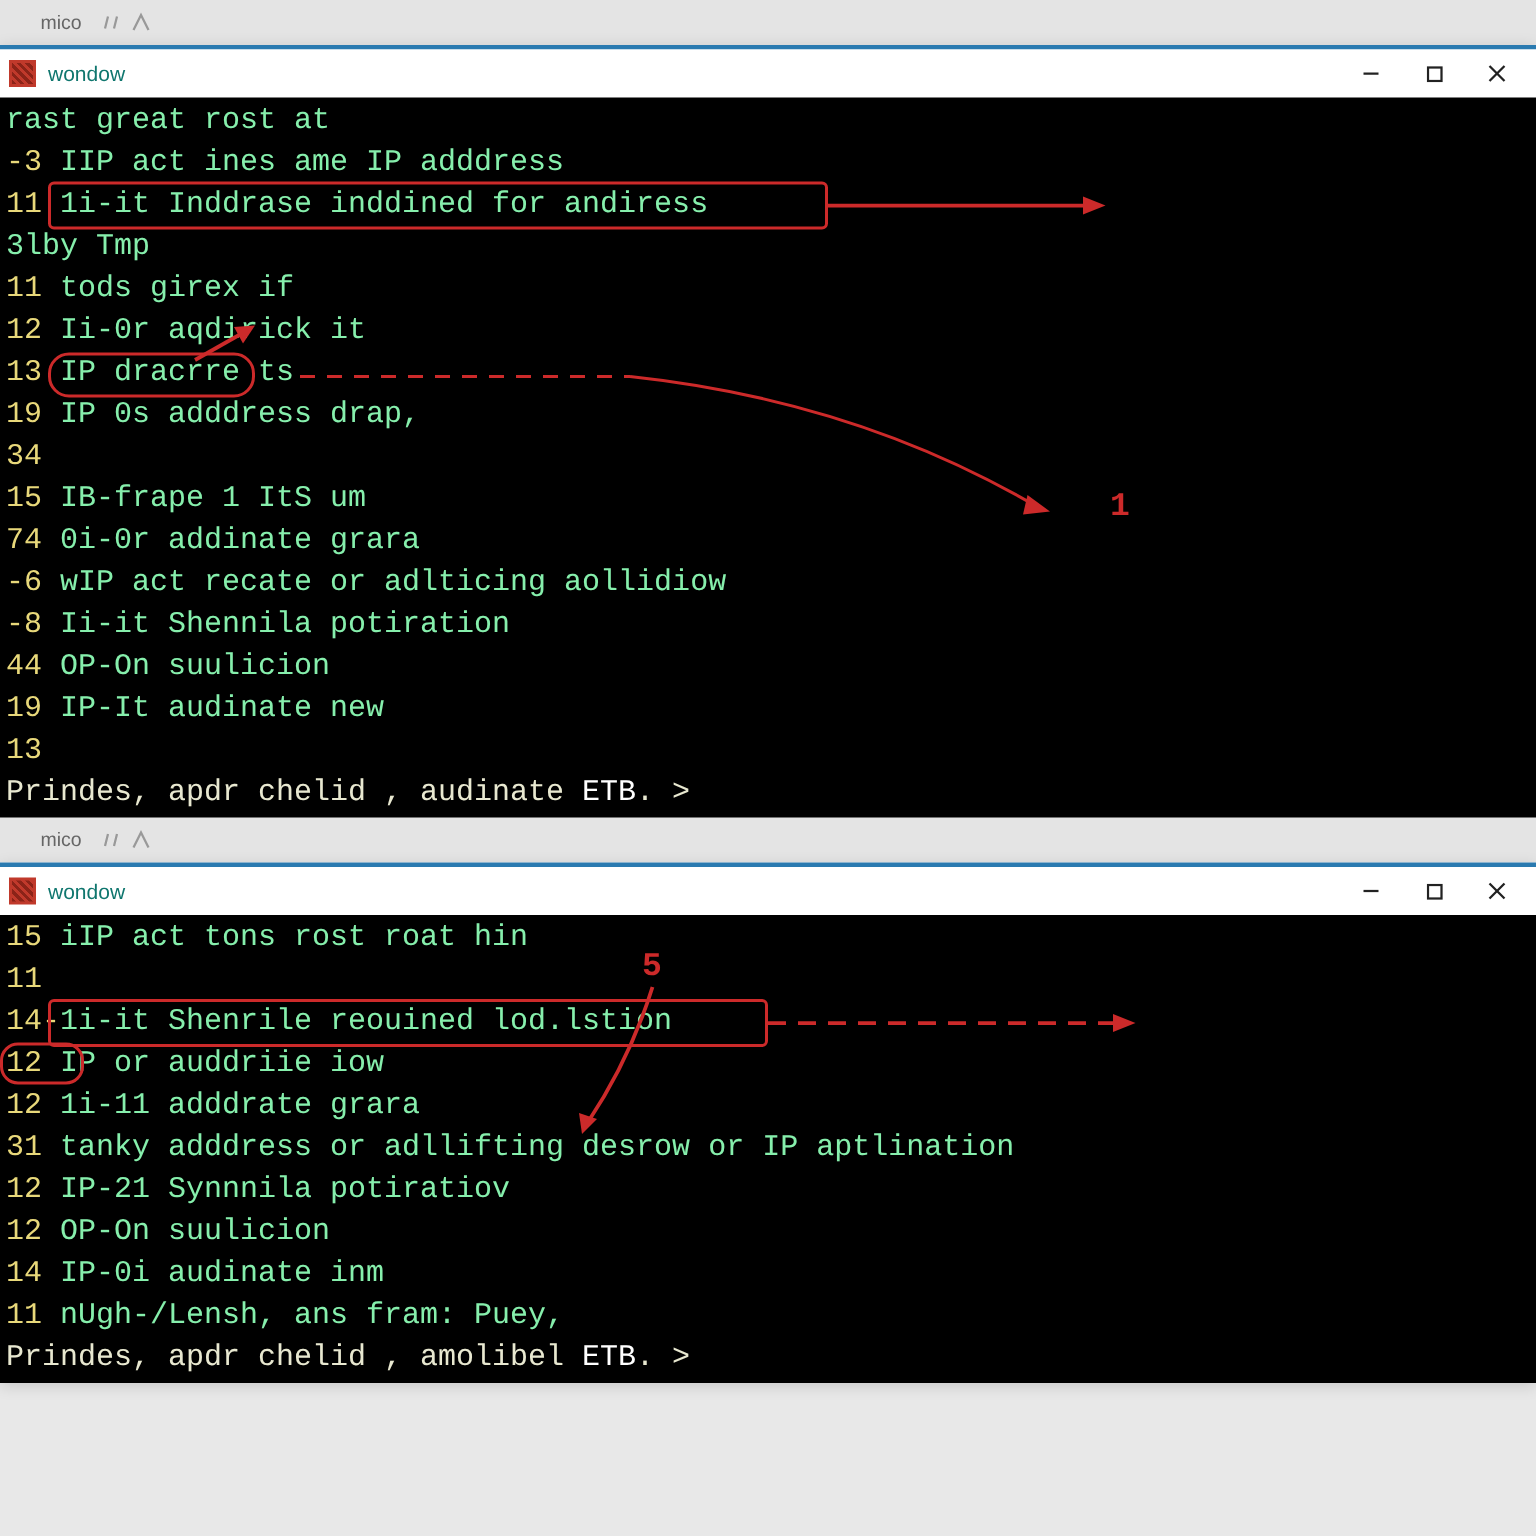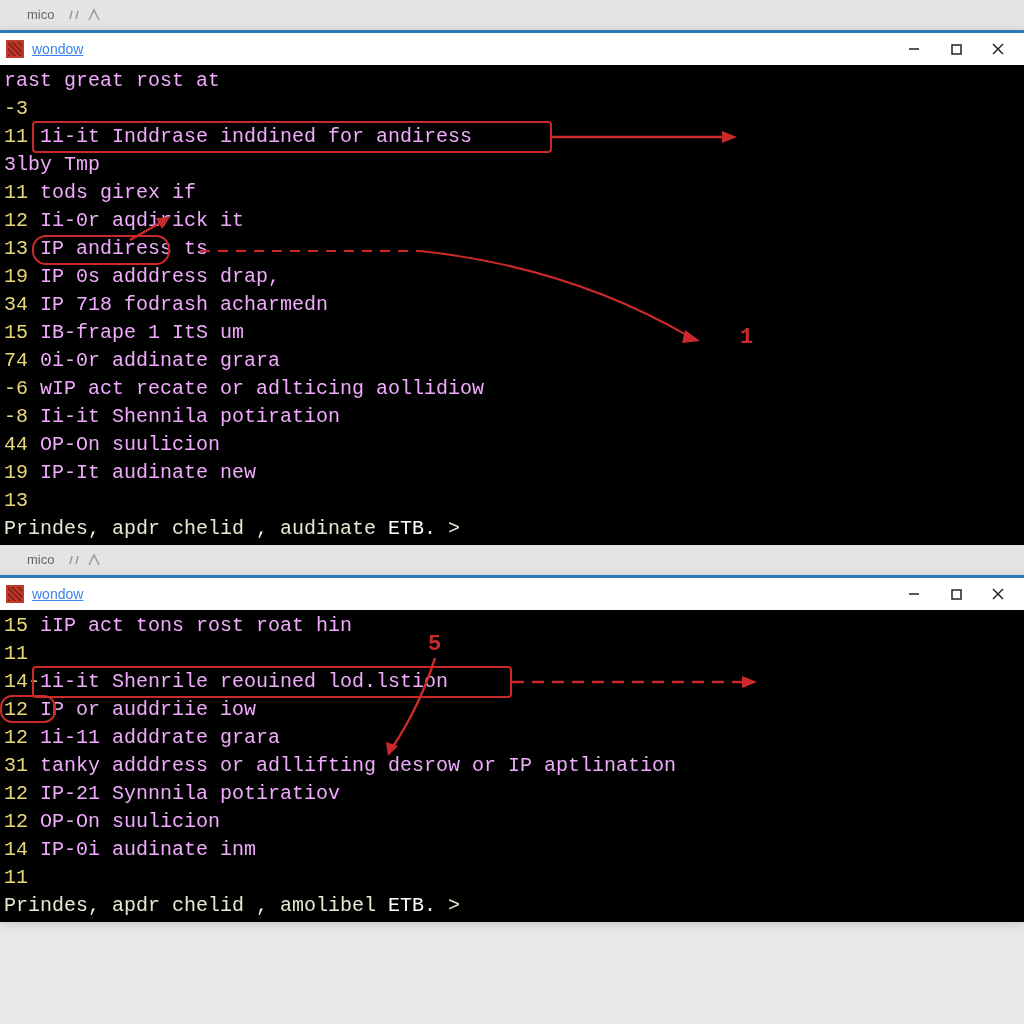--- a/index.html
+++ b/index.html
@@ -55,22 +55,21 @@
 }
 .app-icon::after {
   content: "";
   position: absolute;
   inset: 2px;
   background: repeating-linear-gradient(45deg, #8b2318, #8b2318 2px, #c0392b 2px, #c0392b 4px);
 }
 .title {
   flex: 1;
   font-size: 14px;
-  color: #3b82f6;
-  text-decoration: underline;
+  color: #0f766e;
 }
 .win-controls {
   display: flex;
   gap: 2px;
 }
 .win-btn {
   width: 40px;
   height: 28px;
   display: flex;
   align-items: center;
@@ -88,21 +87,21 @@
   font-size: 20px;
   line-height: 1.4;
   white-space: pre;
   display: flex;
 }
 .ln-num {
   color: #e8d87a;
   display: inline-block;
 }
 .ln-text {
-  color: #f0abfc;
+  color: #86efac;
 }
 .prompt-line {
   color: #e8e8d0;
   font-family: "Courier New", monospace;
   font-size: 20px;
   line-height: 1.4;
 }
 .prompt-highlight { color: #ffffff; }
 .overlay {
   position: absolute;
@@ -162,28 +161,28 @@
           <svg width="12" height="12">
             <line x1="1" y1="1" x2="11" y2="11" stroke="#222" stroke-width="1.5"></line>
             <line x1="11" y1="1" x2="1" y2="11" stroke="#222" stroke-width="1.5"></line>
           </svg>
         </div>
     </div>
   </div>
   <div class="terminal" id="terminal1">
 
     <div class="term-line"><span class="ln-num"></span><span class="ln-text">rast great rost at</span></div>
-      <div class="term-line"><span class="ln-num">-3 </span></div>
+      <div class="term-line"><span class="ln-num">-3 </span><span class="ln-text">IIP act ines ame IP adddress</span></div>
       <div class="term-line"><span class="ln-num">11 </span><span class="ln-text">1i-it Inddrase inddined for andiress</span></div>
       <div class="term-line"><span class="ln-num"></span><span class="ln-text">3lby Tmp</span></div>
       <div class="term-line"><span class="ln-num">11 </span><span class="ln-text">tods girex if</span></div>
       <div class="term-line"><span class="ln-num">12 </span><span class="ln-text">Ii-0r aqdirick it</span></div>
-      <div class="term-line"><span class="ln-num">13 </span><span class="ln-text">IP andiress ts</span></div>
+      <div class="term-line"><span class="ln-num">13 </span><span class="ln-text">IP dracrre ts</span></div>
       <div class="term-line"><span class="ln-num">19 </span><span class="ln-text">IP 0s adddress drap,</span></div>
-      <div class="term-line"><span class="ln-num">34 </span><span class="ln-text">IP 718 fodrash acharmedn</span></div>
+      <div class="term-line"><span class="ln-num">34 </span></div>
       <div class="term-line"><span class="ln-num">15 </span><span class="ln-text">IB-frape 1 ItS um</span></div>
       <div class="term-line"><span class="ln-num">74 </span><span class="ln-text">0i-0r addinate grara</span></div>
       <div class="term-line"><span class="ln-num">-6 </span><span class="ln-text">wIP act recate or adlticing aollidiow</span></div>
       <div class="term-line"><span class="ln-num">-8 </span><span class="ln-text">Ii-it Shennila potiration</span></div>
       <div class="term-line"><span class="ln-num">44 </span><span class="ln-text">OP-On suulicion</span></div>
       <div class="term-line"><span class="ln-num">19 </span><span class="ln-text">IP-It audinate new</span></div>
       <div class="term-line"><span class="ln-num">13 </span></div>
       <div class="prompt-line"><span>Prindes, apdr chelid , audinate </span><span class="prompt-highlight">ETB</span><span>. &gt;</span></div>
       <div class="overlay">
       <div class="anno-box" style="left:32px; top:56px; width:520px; height:32px;"></div>
@@ -246,21 +245,21 @@
   <div class="terminal" id="terminal2">
     <div class="term-line"><span class="ln-num">15 </span><span class="ln-text">iIP act tons rost roat hin</span></div>
       <div class="term-line"><span class="ln-num">11 </span></div>
       <div class="term-line"><span class="ln-num">14-</span><span class="ln-text">1i-it Shenrile reouined lod.lstion</span></div>
       <div class="term-line"><span class="ln-num">12 </span><span class="ln-text">IP or auddriie iow</span></div>
       <div class="term-line"><span class="ln-num">12 </span><span class="ln-text">1i-11 adddrate grara</span></div>
       <div class="term-line"><span class="ln-num">31 </span><span class="ln-text">tanky adddress or adllifting desrow or IP aptlination</span></div>
       <div class="term-line"><span class="ln-num">12 </span><span class="ln-text">IP-21 Synnnila potiratiov</span></div>
       <div class="term-line"><span class="ln-num">12 </span><span class="ln-text">OP-On suulicion</span></div>
       <div class="term-line"><span class="ln-num">14 </span><span class="ln-text">IP-0i audinate inm</span></div>
-      <div class="term-line"><span class="ln-num">11 </span></div>
+      <div class="term-line"><span class="ln-num">11 </span><span class="ln-text">nUgh-/Lensh, ans fram: Puey,</span></div>
       <div class="prompt-line"><span>Prindes, apdr chelid , amolibel </span><span class="prompt-highlight">ETB</span><span>. &gt;</span></div>
       <div class="overlay">
       <div class="anno-box" style="left:32px; top:56px; width:480px; height:32px;"></div>
       <div class="anno-label" style="left:428px; top:22px;">5</div>
       <svg class="anno-arrow" style="left:380px; top:46px;" width="80" height="100">
         <path d="M55 2 Q 40 50 12 92" stroke="#cc2a2a" stroke-width="2.5" fill="none"></path>
         <polygon points="6,86 8,100 18,90" fill="#cc2a2a"></polygon>
       </svg>
       <svg class="anno-arrow" style="left:512px; top:64px;" width="260" height="20">
         <line x1="0" y1="8" x2="230" y2="8" stroke="#cc2a2a" stroke-width="2.5" stroke-dasharray="12 8"></line>

